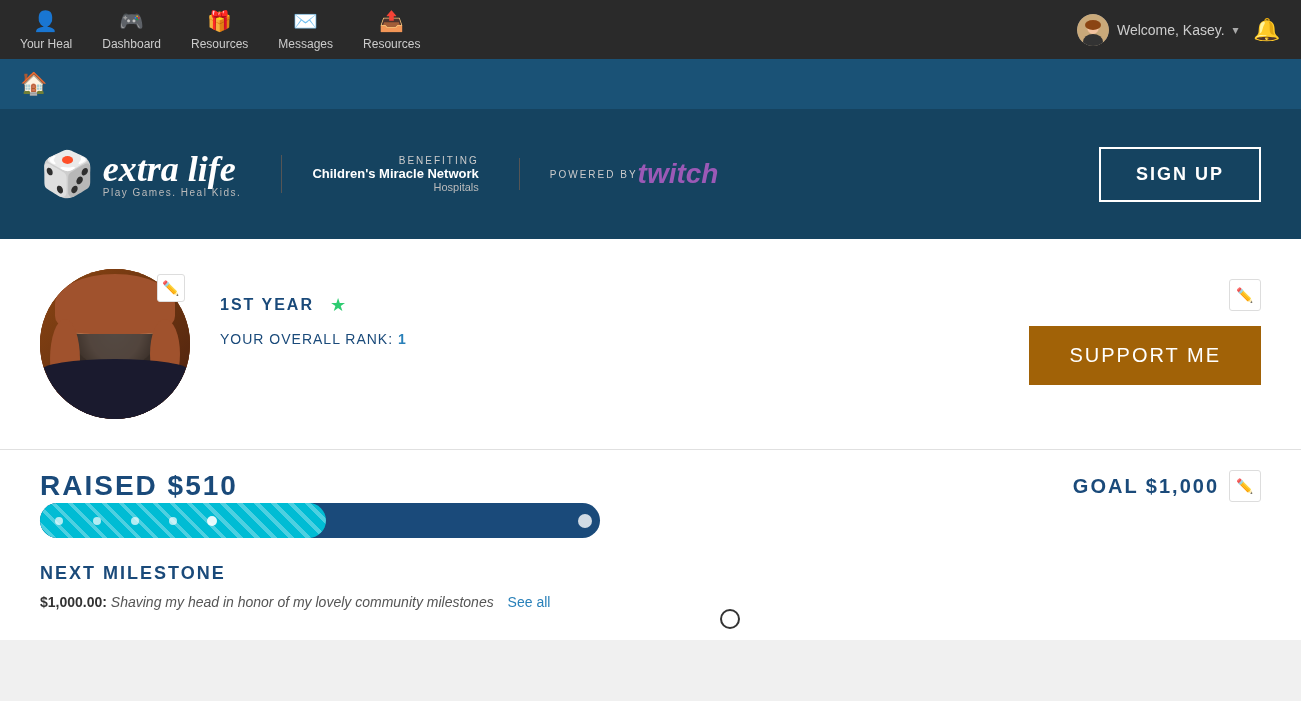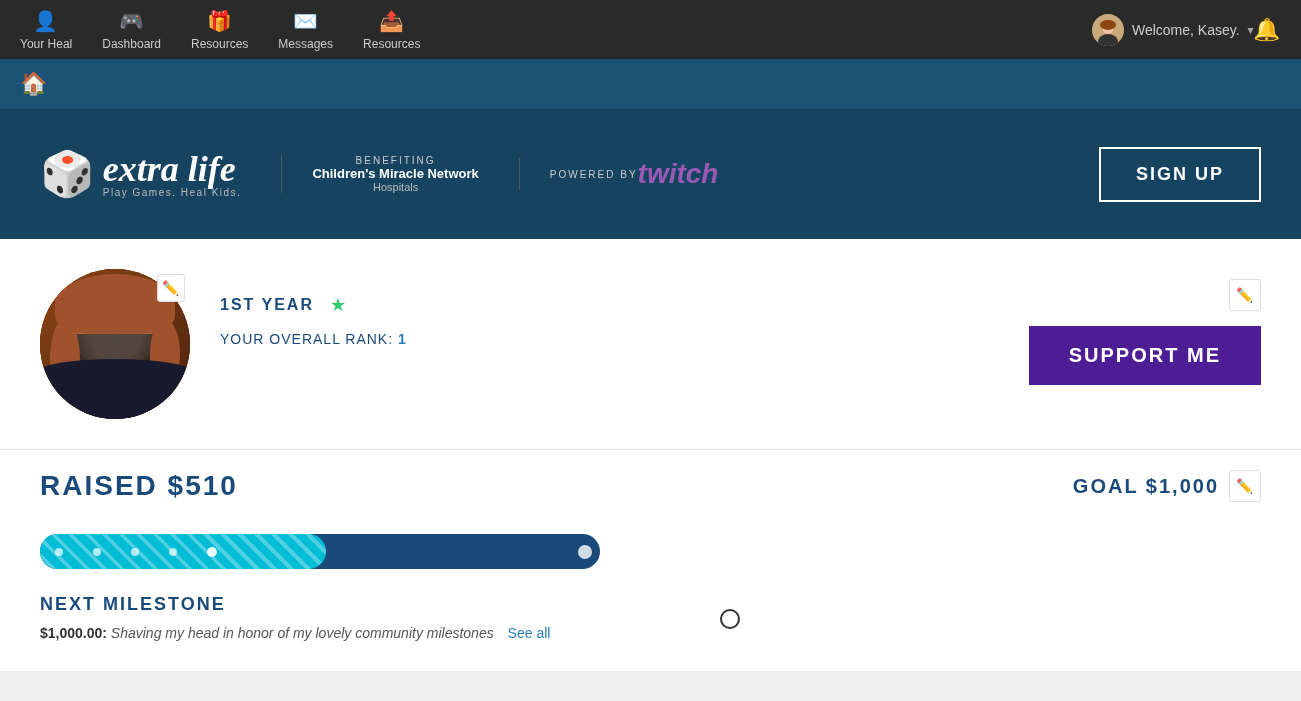--- a/index.html
+++ b/index.html
@@ -28,20 +28,21 @@
       cursor: pointer;
       gap: 4px;
     }
     .nav-icon {
       font-size: 20px;
       color: #aaa;
     }
     .top-nav-right {
       display: flex;
       align-items: center;
+      gap: 15px;
     }
     .user-info {
       display: flex;
       align-items: center;
       gap: 8px;
       color: #ccc;
       font-size: 14px;
       cursor: pointer;
     }
     .user-avatar {
@@ -98,21 +99,21 @@
       flex-direction: column;
       align-items: flex-start;
     }
     .logo-row {
       display: flex;
       align-items: center;
     }
     .benefiting-block {
       display: flex;
       flex-direction: column;
-      align-items: center;
+      align-items: flex-end;
       border-left: 1px solid #555;
       padding-left: 30px;
     }
     .benefiting-label {
       font-size: 10px;
       color: #ccc;
       letter-spacing: 2px;
       text-transform: uppercase;
     }
     .powered-block {
@@ -254,26 +255,26 @@
       background: #fff;
       border: 1px solid #ddd;
       border-radius: 3px;
       display: flex;
       align-items: center;
       justify-content: center;
       cursor: pointer;
       font-size: 14px;
     }
     .support-me-btn {
-      background: #4c1d95;
+      background: #a16207;
       color: #fff;
       border: none;
       padding: 18px 40px;
       font-size: 20px;
-      font-weight: 700;
+      font-weight: 400;
       text-transform: uppercase;
       letter-spacing: 2px;
       cursor: pointer;
       font-family: Impact, Arial Black, sans-serif;
     }
 
     
     .cursor-indicator {
       position: absolute;
       top: 370px;
@@ -288,21 +289,21 @@
     
     .fundraising-section {
       background: #fff;
       border-top: 1px solid #e0e0e0;
       padding: 20px 40px 30px;
     }
     .raised-row {
       display: flex;
       align-items: center;
       justify-content: space-between;
-      margin-bottom: 32px;
+      margin-bottom: 1px;
     }
     .raised-amount {
       font-size: 28px;
       font-weight: 900;
       color: #1a4a7a;
       text-transform: uppercase;
       letter-spacing: 2px;
       font-family: Impact, Arial Black, sans-serif;
     }
     .goal-area {

